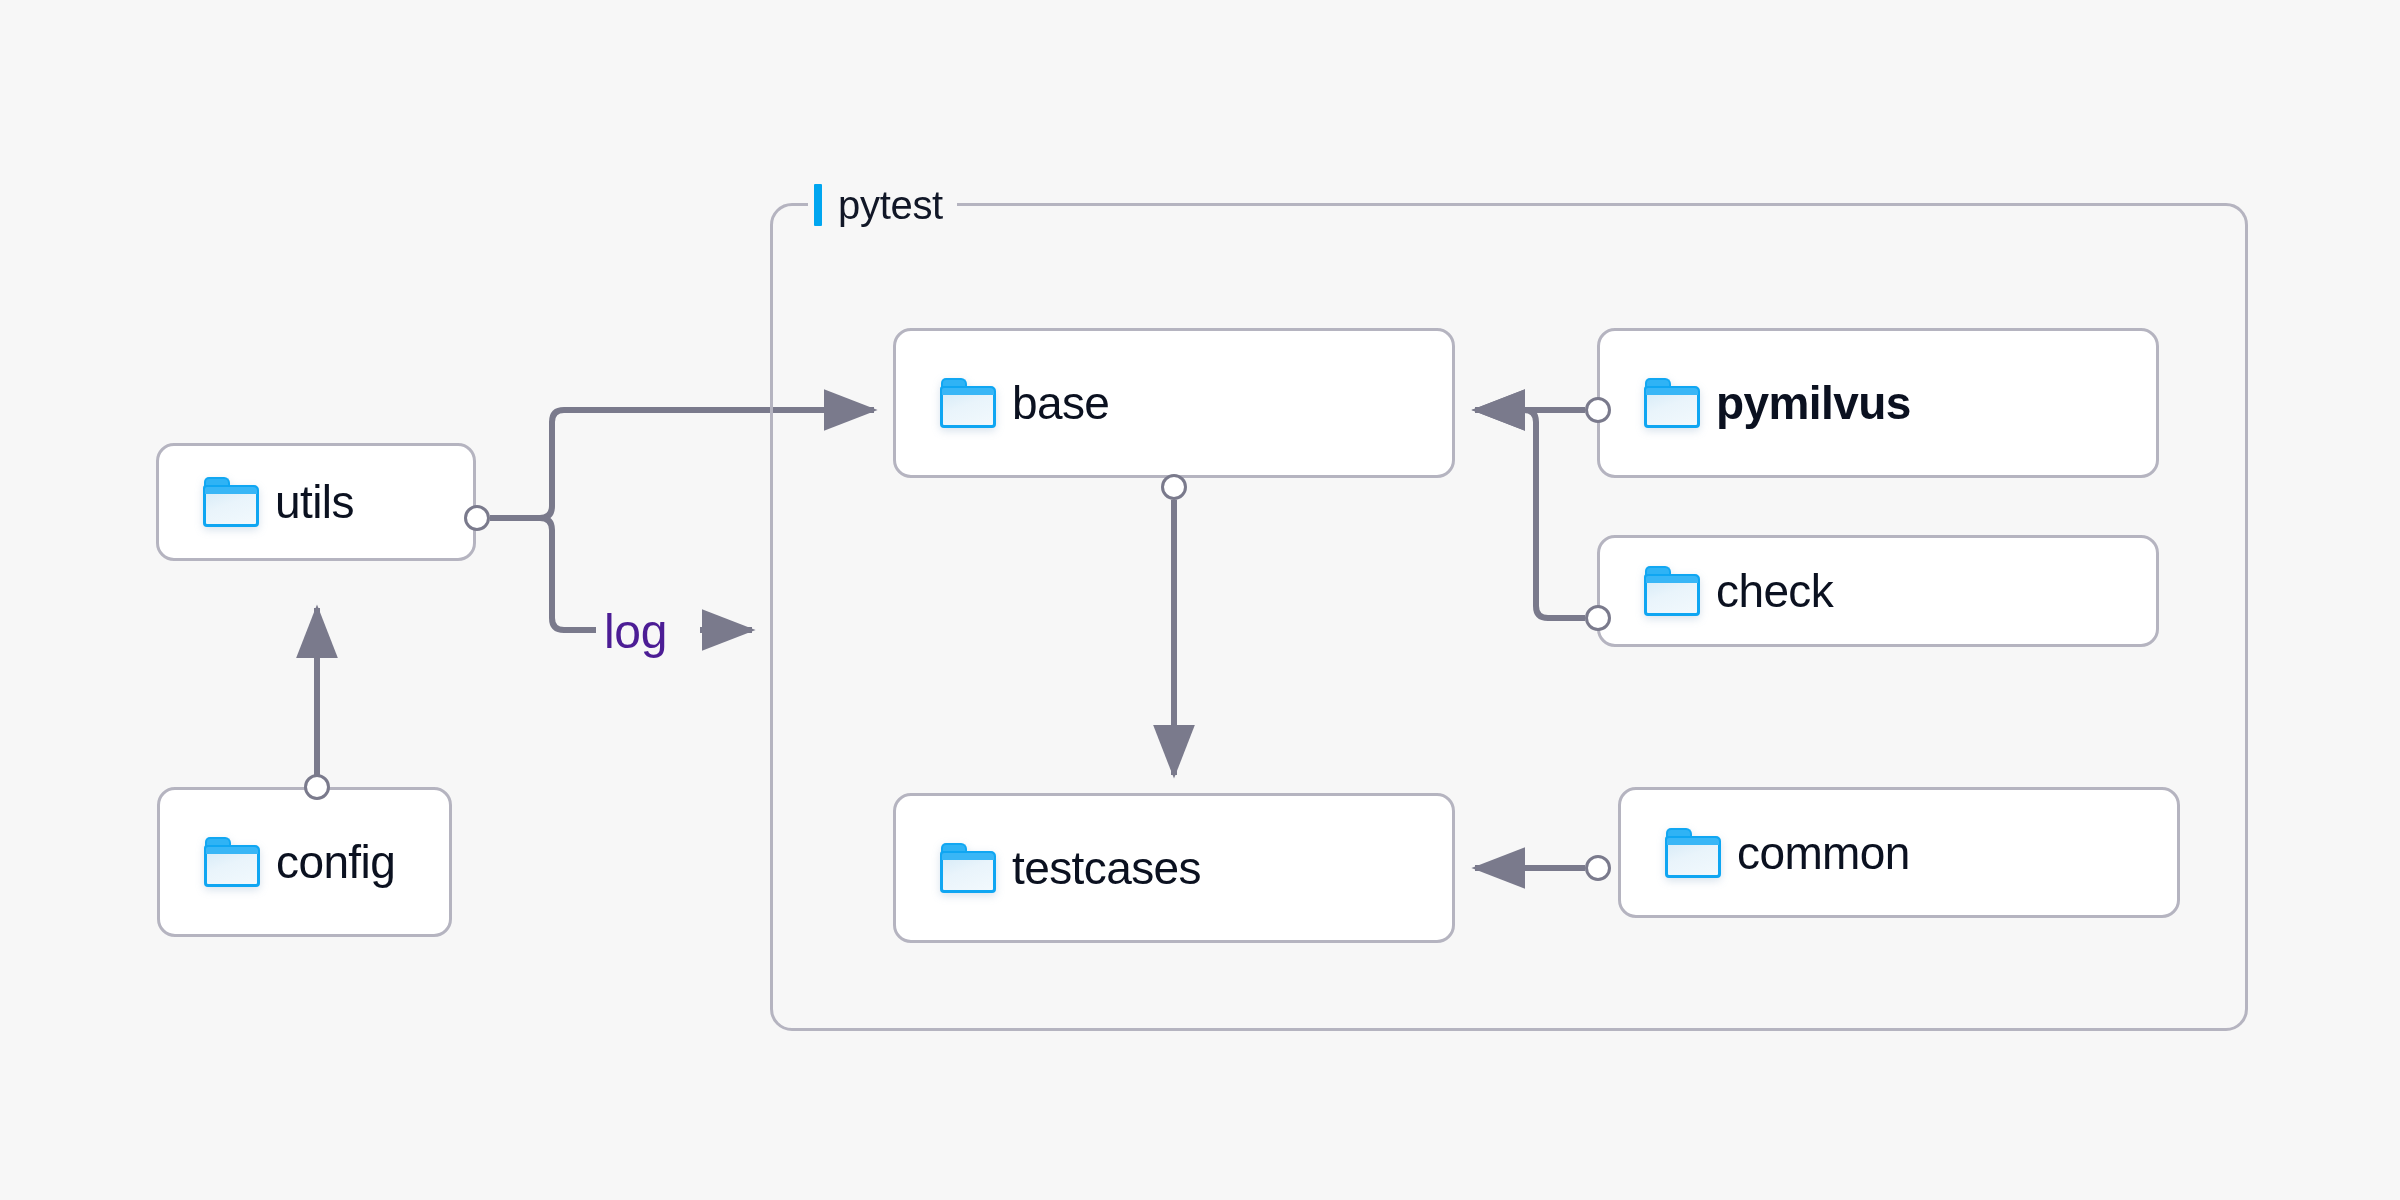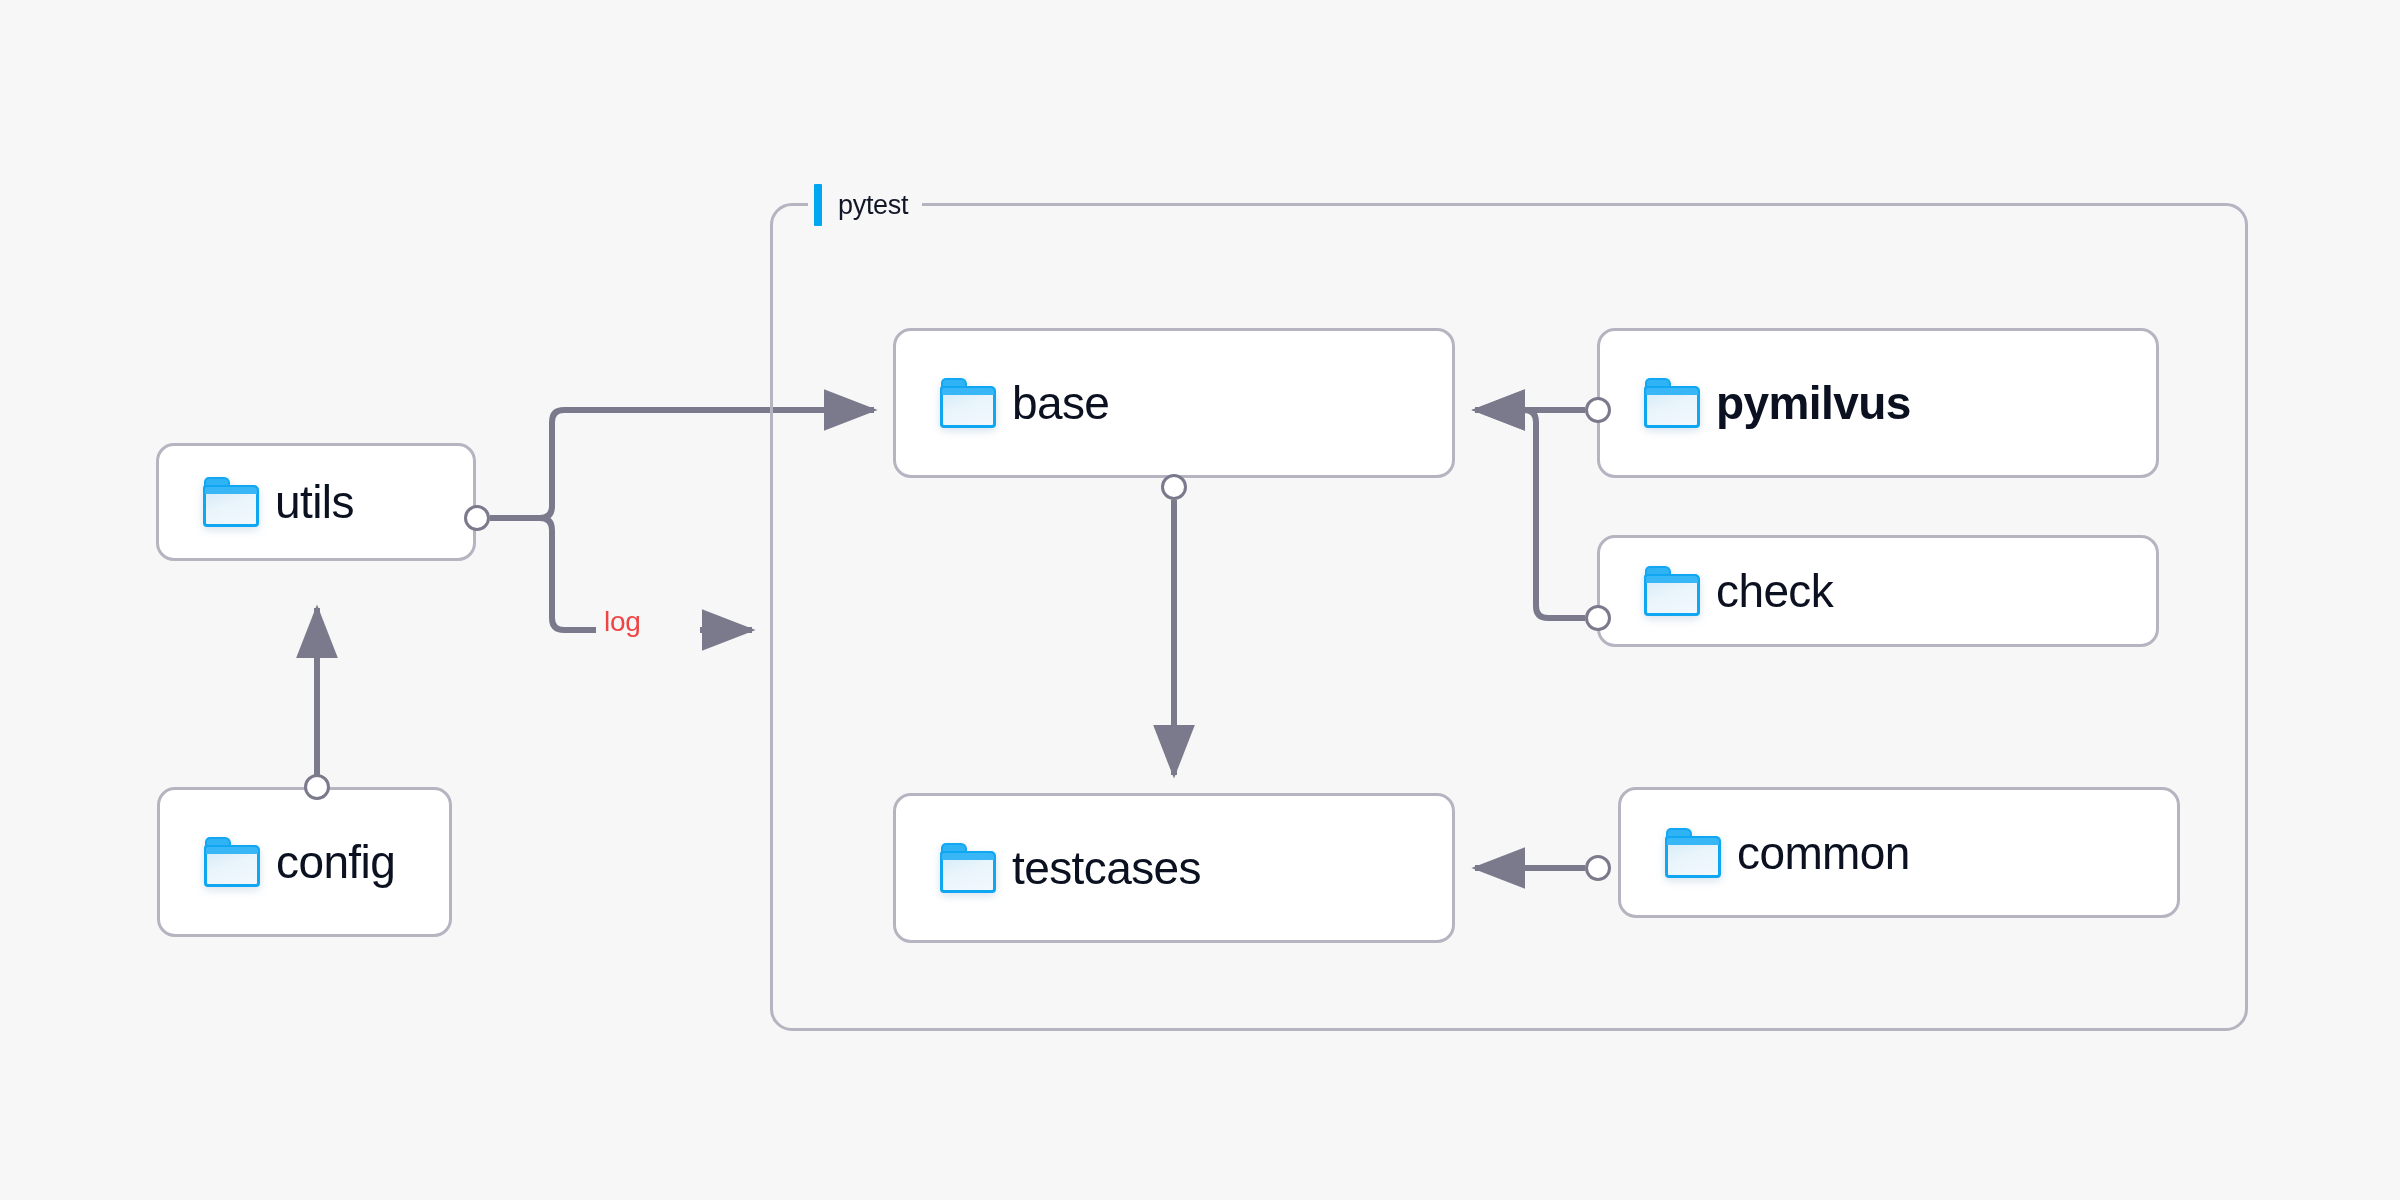--- a/index.html
+++ b/index.html
@@ -50,21 +50,21 @@
     white-space: nowrap;
   }
   .group-label .accent-bar {
     width: 8px;
     height: 42px;
     background: #00a6f0;
     border-radius: 1px;
     flex: 0 0 auto;
   }
   .group-label .group-title {
-    font-size: 27px;
+    font-size: 40px;
     color: #111727;
     letter-spacing: -0.3px;
     line-height: 1;
   }
 
   
   .node {
     position: absolute;
     background: #ffffff;
     border: 3px solid #b5b4c0;
@@ -133,22 +133,22 @@
     border-radius: 50%;
     background: #ffffff;
     border: 3px solid #7a7a8c;
     box-sizing: border-box;
     z-index: 5;
   }
 
   
   .edge-label {
     position: absolute;
-    font-size: 28px;
-    color: #ef4444;
+    font-size: 48px;
+    color: #4c1d95;
     letter-spacing: -0.3px;
     line-height: 1;
     white-space: nowrap;
   }
 </style>
 </head>
 <body>
 
 <div id="canvas">
 

